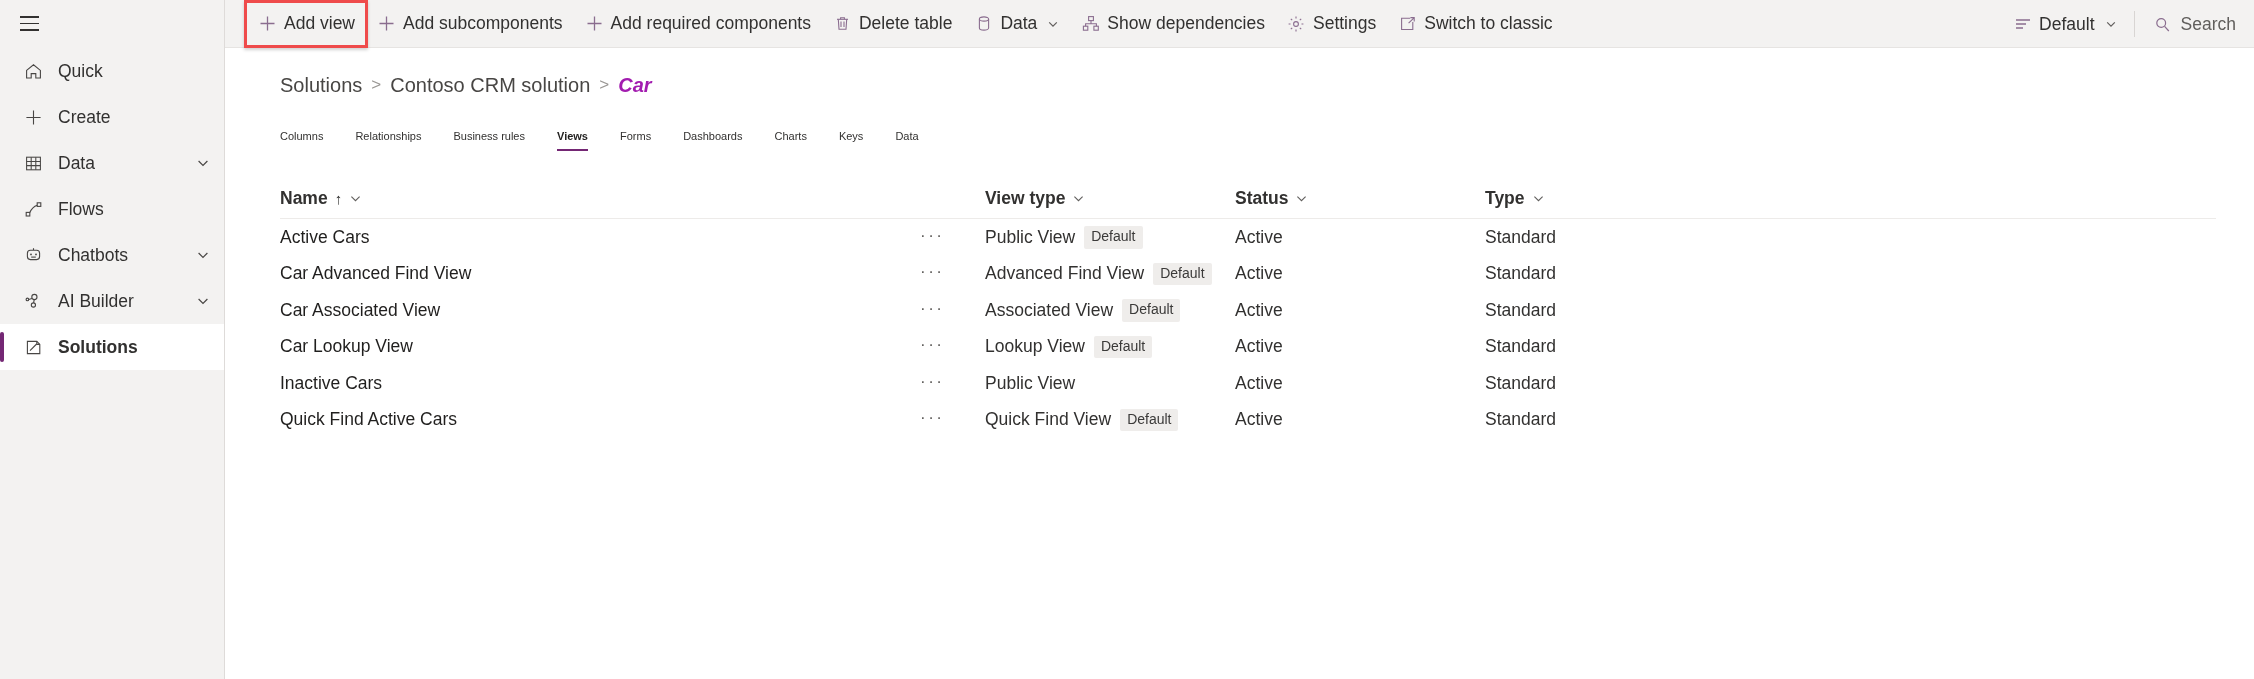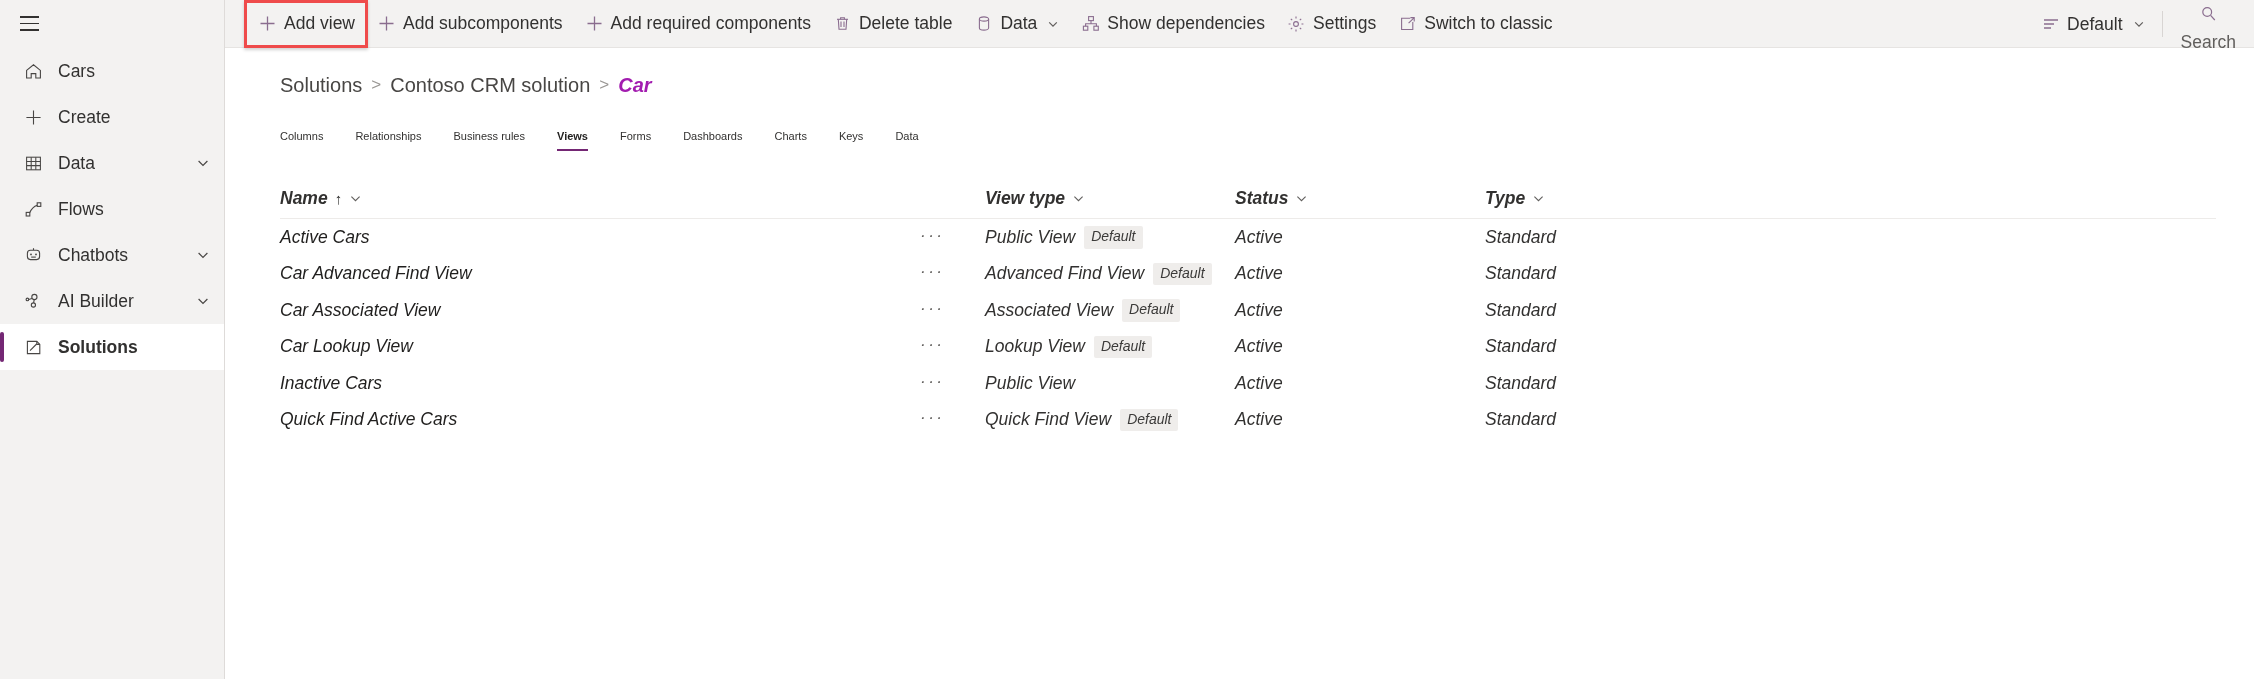--- a/index.html
+++ b/index.html
@@ -111,21 +111,20 @@
     background: #d8d5d3;
     margin: 0 6px;
   }
   .search-wrap {
     display: flex;
     align-items: center;
     gap: 9px;
     padding: 0 18px 0 12px;
     height: 40px;
     cursor: text;
-    flex-direction: column;
   }
   .search-text { font-size: 17.5px; color: #605e5c; }
 
   
   .sidebar {
     position: absolute;
     left: 0; top: 48px;
     width: 225px;
     height: 631px;
     background: #f3f2f1;
@@ -214,21 +213,20 @@
     left: 16px; right: 16px;
     bottom: 0;
     height: 2.5px;
     background: #742774;
   }
 
   
   .table {
     margin-top: 34px;
     padding: 0 38px 0 54px;
-    font-style: italic;
   }
   .thead {
     display: flex;
     align-items: center;
     height: 34px;
     border-bottom: 1px solid #edebe9;
     padding-bottom: 6px;
   }
   .th {
     display: flex;
@@ -415,21 +413,21 @@
   </div>
 
   <nav class="sidebar">
 
     <div class="nav-item">
       <span class="nav-icon">
         <svg width="19" height="19" viewBox="0 0 19 19" fill="none" stroke="currentColor" stroke-width="1.1">
           <path d="M2.6 8.4L9.5 2.8l6.9 5.6V16H11.8v-4.4H7.2V16H2.6z"></path>
         </svg>
       </span>
-      <span class="nav-label">Cars</span>
+      <span class="nav-label">Quick</span>
     </div>
 
 
 
     <div class="nav-item">
       <span class="nav-icon">
         <svg width="19" height="19" viewBox="0 0 19 19" fill="none" stroke="currentColor" stroke-width="1.1">
           <path d="M9.5 2.4v14.2M2.4 9.5h14.2"></path>
         </svg>
       </span>

